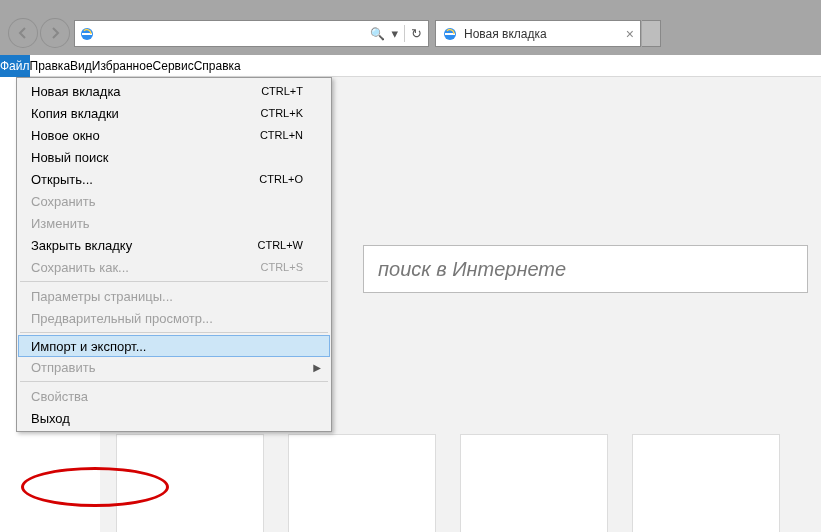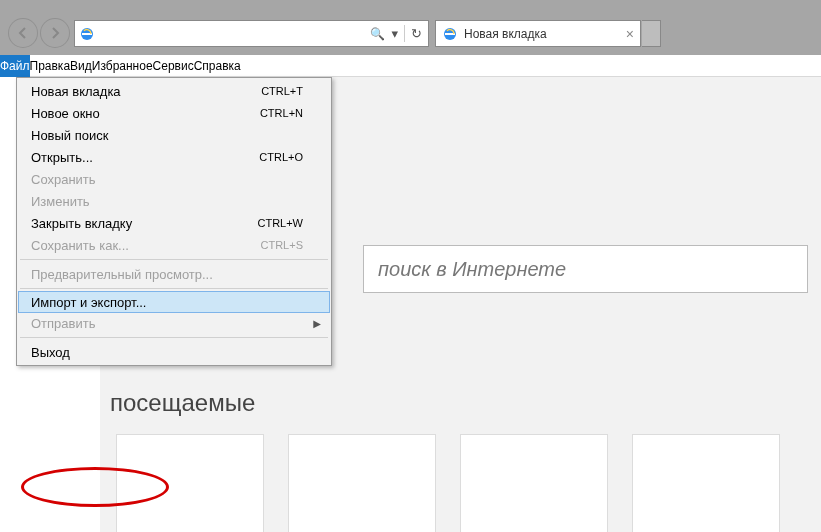--- a/index.html
+++ b/index.html
@@ -121,20 +121,24 @@
     </div>
   </div>
 </div>
 
 <div class="dropdown" id="dropdown">
     <div class="dd-item">
       <span>Новая вкладка</span>
       <span class="shortcut">CTRL+T</span>
     </div>
     <div class="dd-item">
+      <span>Копия вкладки</span>
+      <span class="shortcut">CTRL+K</span>
+    </div>
+    <div class="dd-item">
       <span>Новое окно</span>
       <span class="shortcut">CTRL+N</span>
     </div>
     <div class="dd-item">
       <span>Новый поиск</span>
     </div>
     <div class="dd-item">
       <span>Открыть...</span>
       <span class="shortcut">CTRL+O</span>
     </div>
@@ -147,29 +151,35 @@
     <div class="dd-item">
       <span>Закрыть вкладку</span>
       <span class="shortcut">CTRL+W</span>
     </div>
     <div class="dd-item disabled">
       <span>Сохранить как...</span>
       <span class="shortcut">CTRL+S</span>
     </div>
     <div class="dd-sep"></div>
     <div class="dd-item disabled">
+      <span>Параметры страницы...</span>
+    </div>
+    <div class="dd-item disabled">
       <span>Предварительный просмотр...</span>
     </div>
     <div class="dd-sep"></div>
     <div class="dd-item highlight">
       <span>Импорт и экспорт...</span>
     </div>
     <div class="dd-item disabled">
       <span>Отправить</span>
       <span class="submenu-arrow">▶</span>
     </div>
     <div class="dd-sep"></div>
+    <div class="dd-item disabled">
+      <span>Свойства</span>
+    </div>
     <div class="dd-item">
       <span>Выход</span>
     </div>
   </div>
 
 <div class="annot-ellipse" style="top:467px; left:21px;"></div>
 
 </body></html>

